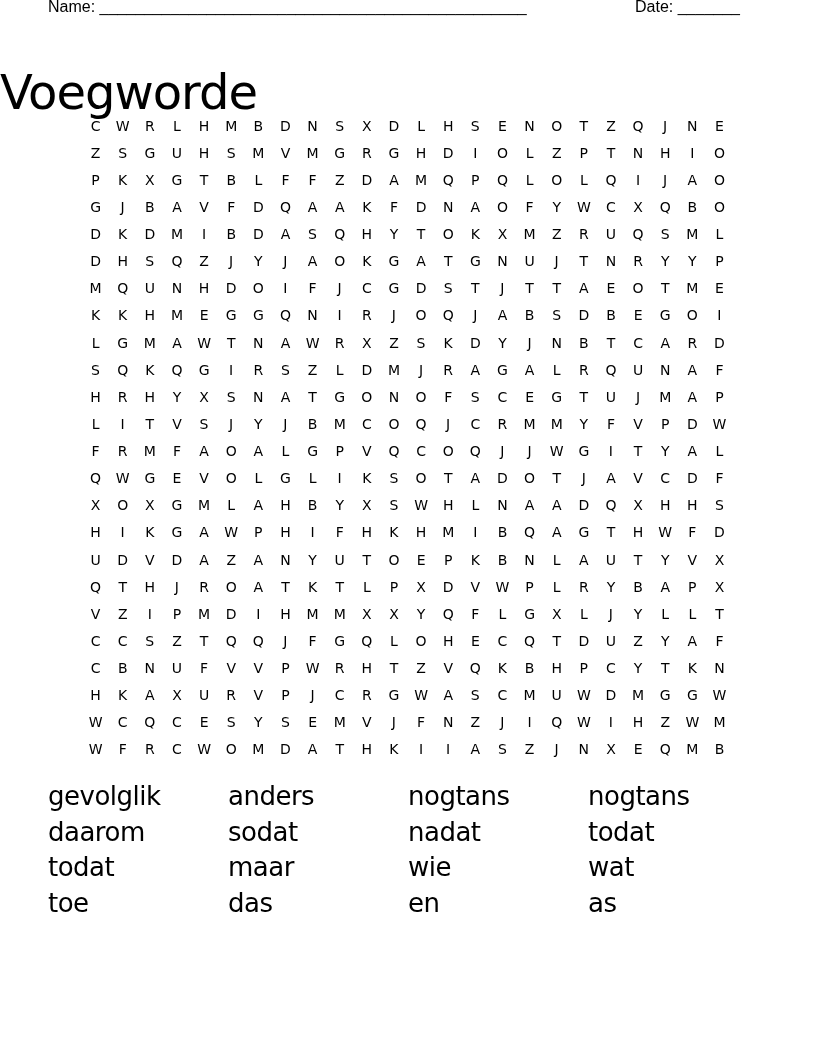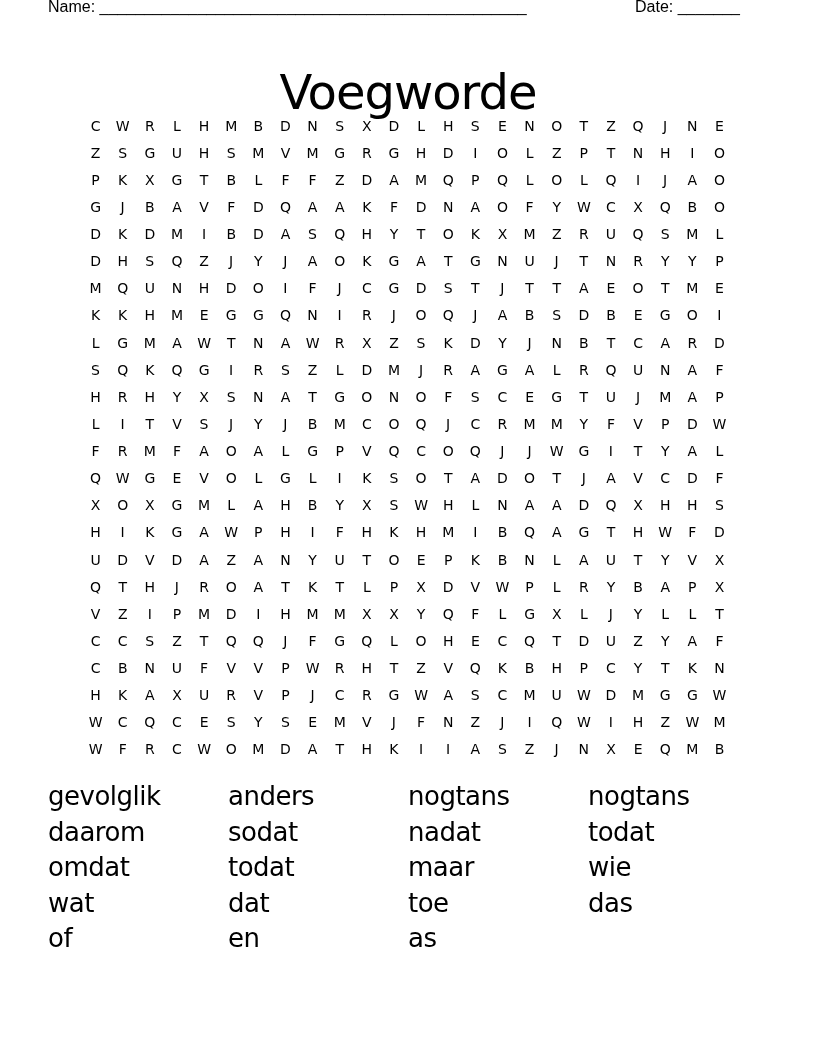--- a/index.html
+++ b/index.html
@@ -6,21 +6,21 @@
     body {
       width: 816px; height: 1056px; position: relative; overflow: hidden;
       color: #000; font-family: "DejaVu Sans", sans-serif;
     }
     .header-line {
       position: absolute; top: -2px; left: 48px; right: 76px;
       font-family: "Liberation Sans", sans-serif; font-size: 16px;
       display: flex; justify-content: space-between; white-space: nowrap;
     }
     .title {
-      position: absolute; top: 32px; left: 0; right: 0; text-align: center;
+      position: absolute; top: 32px; left: 0; right: 0; 
       font-family: "DejaVu Sans", sans-serif; font-size: 48px; font-weight: normal;
       letter-spacing: -1px;
     }
     .grid {
       position: absolute; left: 82px; top: 112px;
       display: grid;
       grid-template-columns: repeat(24, 27.13px);
       grid-auto-rows: 27.13px;
     }
     .cell {
@@ -629,24 +629,21 @@
 
 <div class="words" id="words">
     <div class="word">gevolglik</div>
     <div class="word">anders</div>
     <div class="word">nogtans</div>
     <div class="word">nogtans</div>
     <div class="word">daarom</div>
     <div class="word">sodat</div>
     <div class="word">nadat</div>
     <div class="word">todat</div>
-    <div class="word">omdat</div>
     <div class="word">todat</div>
     <div class="word">maar</div>
     <div class="word">wie</div>
     <div class="word">wat</div>
-    <div class="word">dat</div>
     <div class="word">toe</div>
     <div class="word">das</div>
-    <div class="word">of</div>
     <div class="word">en</div>
     <div class="word">as</div>
   </div>
 
 </body></html>

